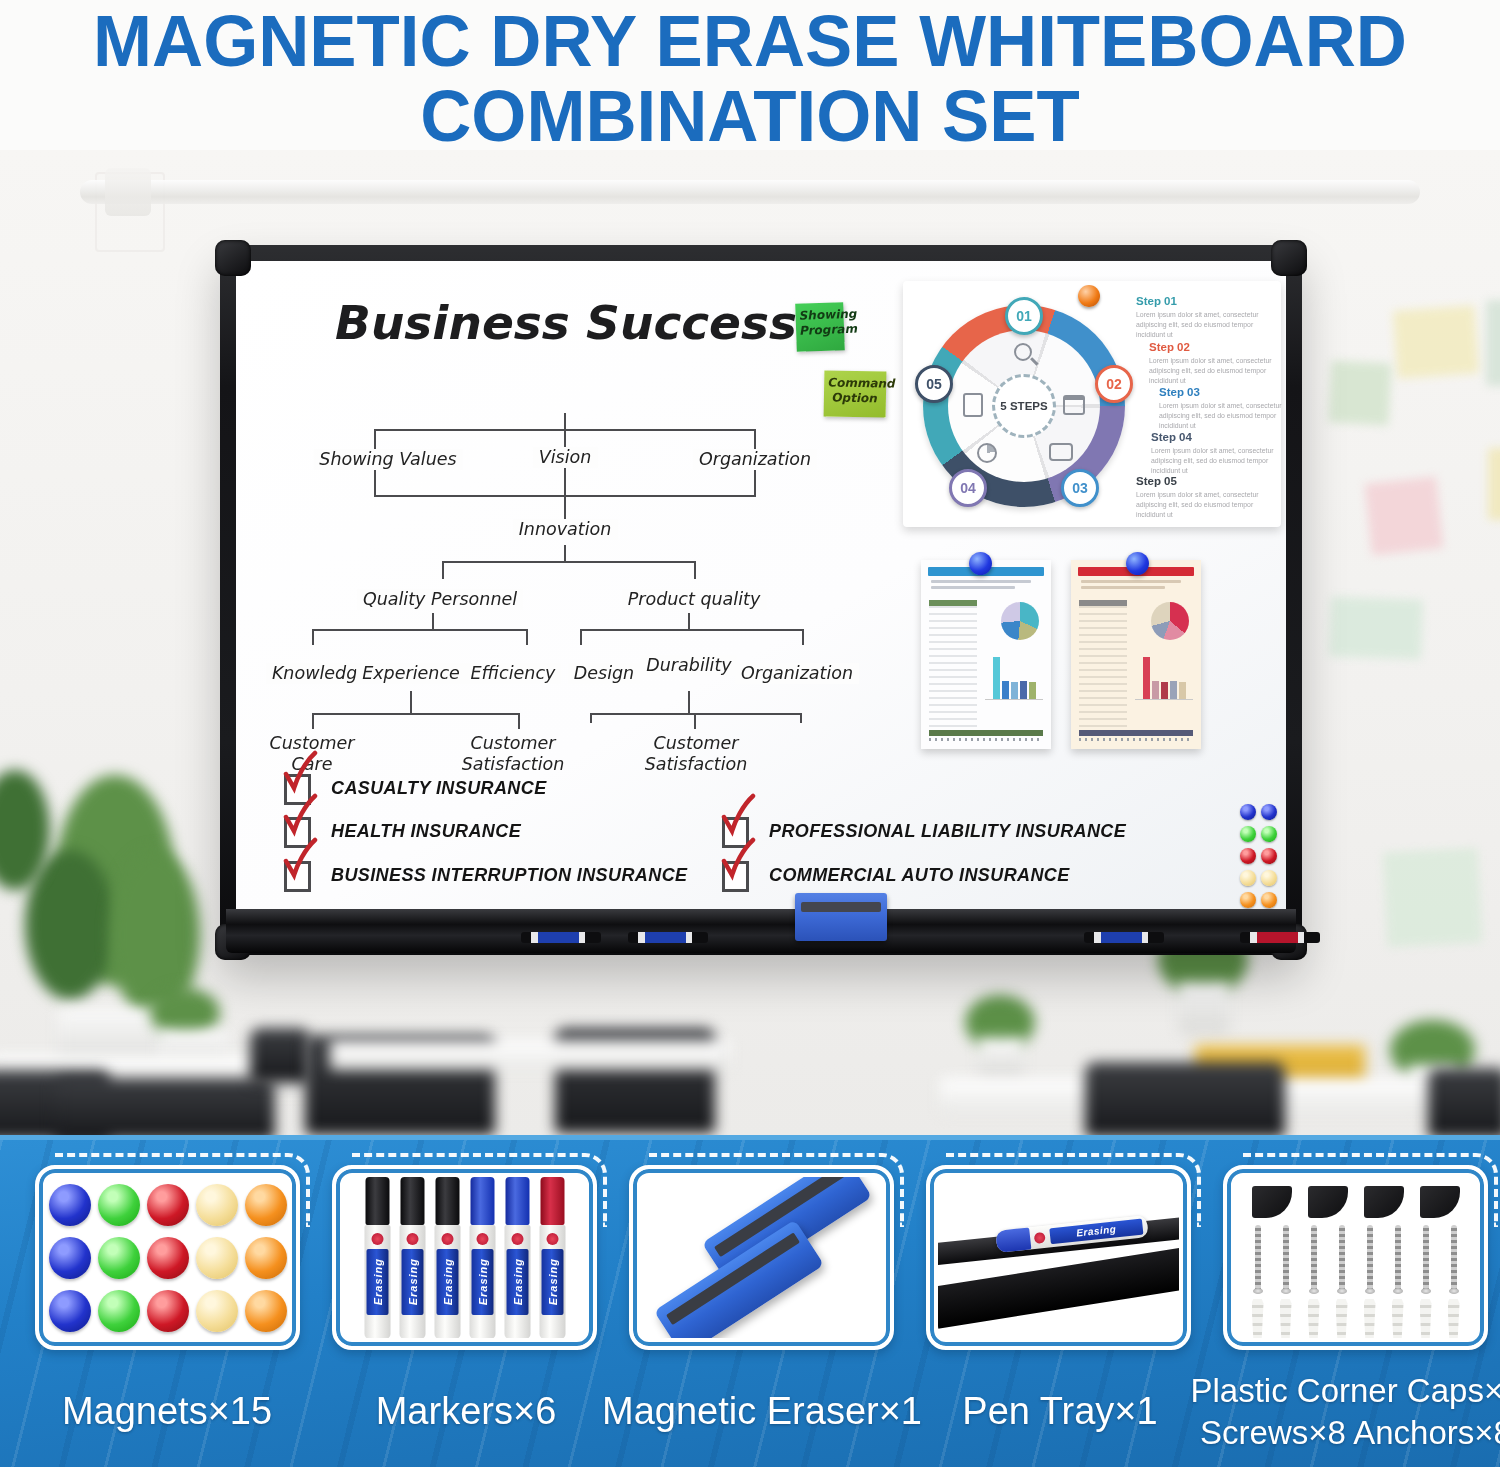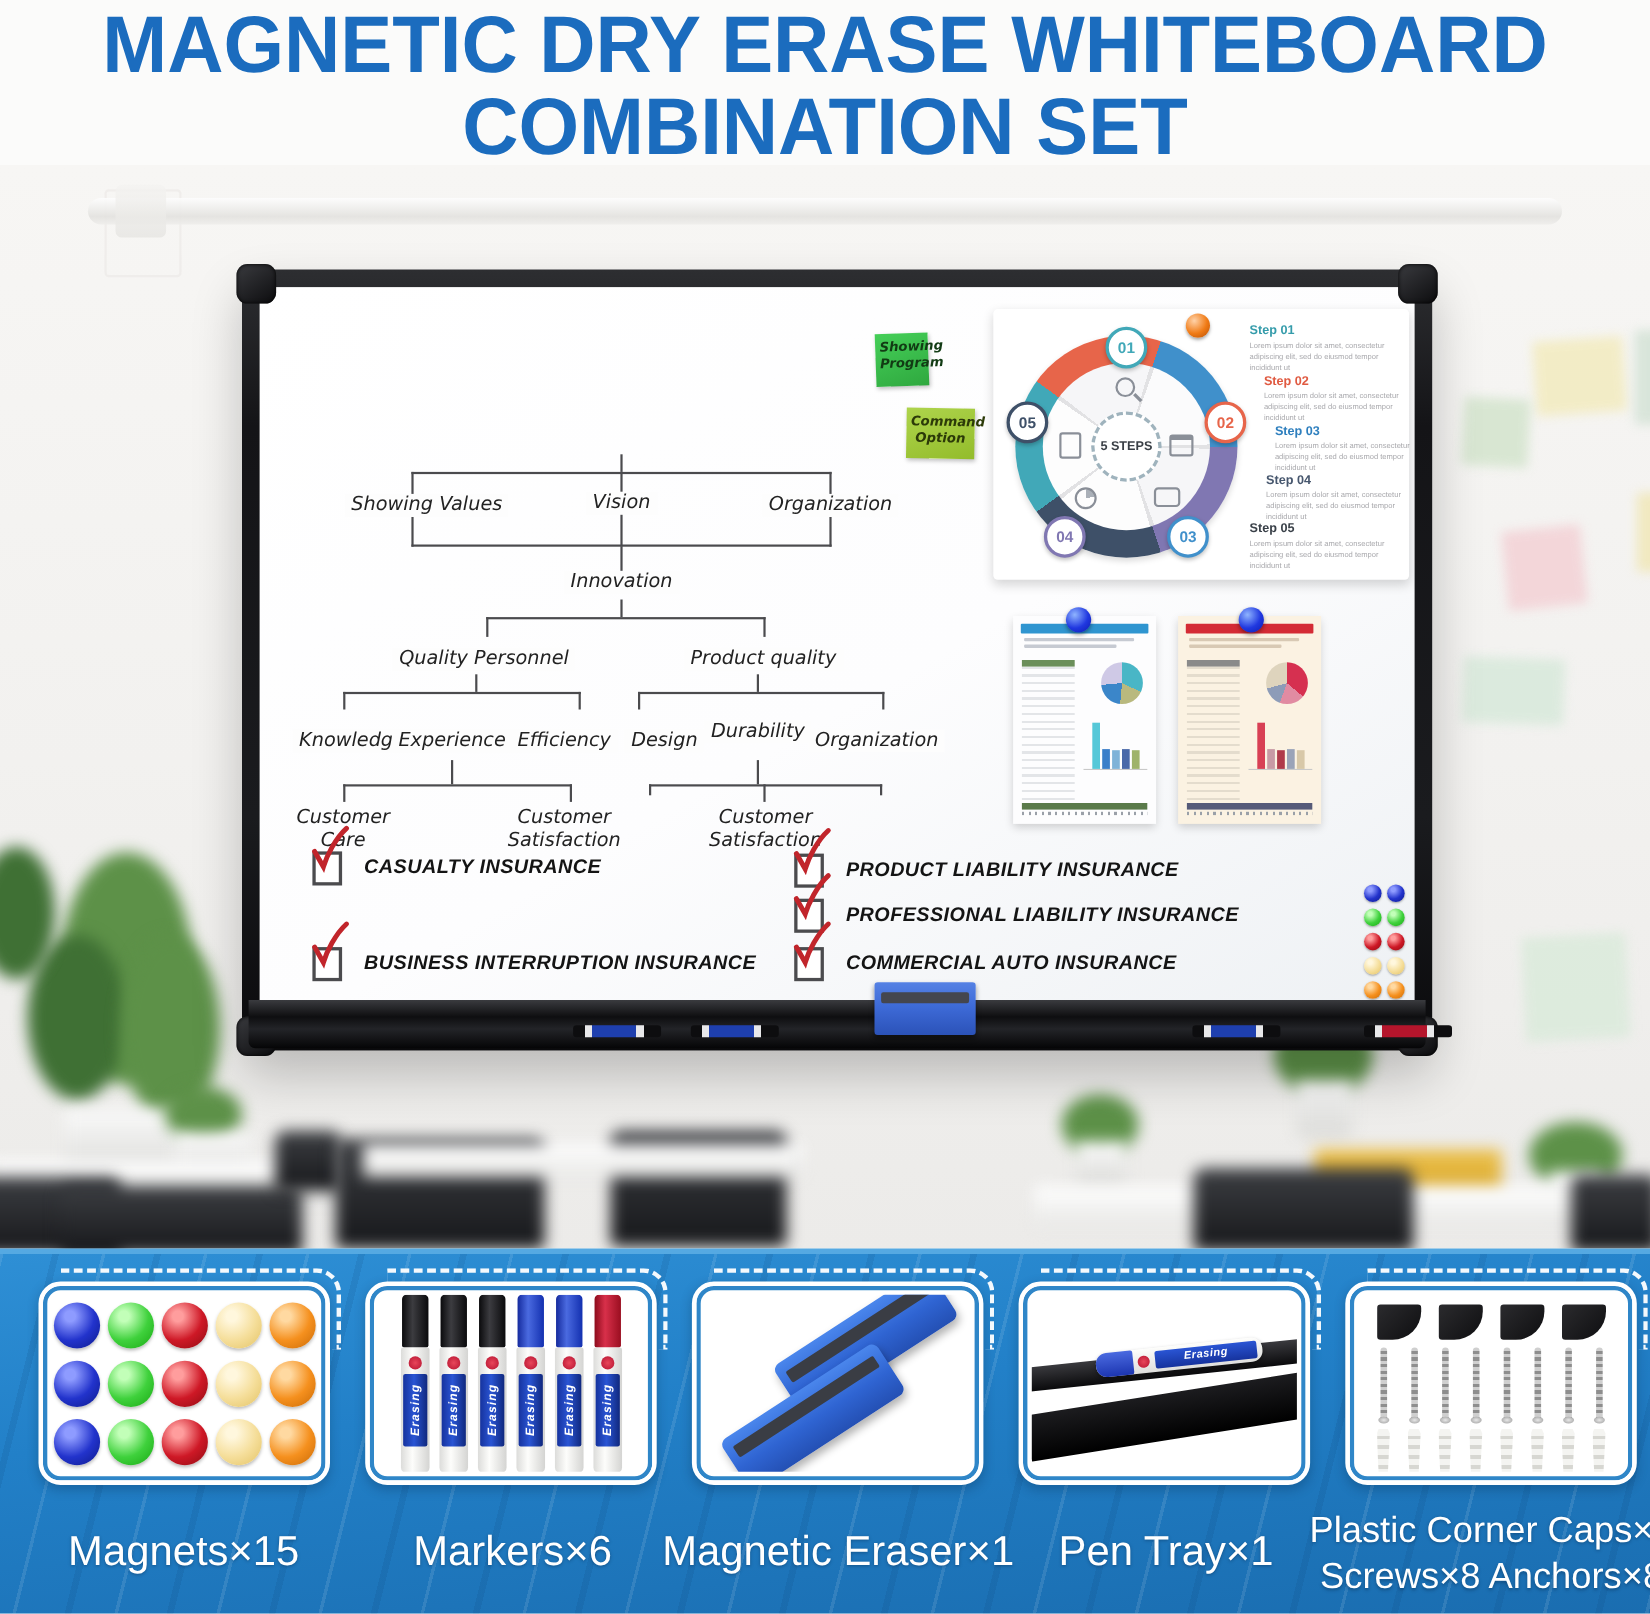--- a/index.html
+++ b/index.html
@@ -187,20 +187,21 @@
   <div class="bl pot" style="left:1408px;top:915px;width:50px;height:40px"></div>
   <div class="bl cabinet" style="left:1195px;top:895px;width:170px;height:42px"></div>
   <div class="bl table" style="left:940px;top:928px;width:570px;height:36px"></div>
   <div class="bl chair" style="left:1085px;top:912px;width:200px;height:75px"></div>
   <div class="bl chair" style="left:1428px;top:918px;width:80px;height:70px"></div>
 </div>
 
 <div class="whiteboard">
   <div class="wb-surface">
 
+    <div class="bst" style="left:330px;top:34px">Business Success</div>
 
     <i class="ln" style="left:328px;top:152px;width:2px;height:16px"></i>
     <i class="ln" style="left:138px;top:168px;width:382px;height:2px"></i>
     <i class="ln" style="left:138px;top:168px;width:2px;height:68px"></i>
     <i class="ln" style="left:518px;top:168px;width:2px;height:68px"></i>
     <i class="ln" style="left:328px;top:168px;width:2px;height:68px"></i>
     <i class="ln" style="left:138px;top:234px;width:382px;height:2px"></i>
     <i class="ln" style="left:328px;top:236px;width:2px;height:22px"></i>
     <i class="ln" style="left:328px;top:284px;width:2px;height:16px"></i>
     <i class="ln" style="left:206px;top:300px;width:254px;height:2px"></i>
@@ -331,33 +332,33 @@
     <div class="pinB" style="left:733px;top:291px"></div>
     <div class="pinB" style="left:890px;top:291px"></div>
 
     <div class="chk" style="left:48px;top:505px">
       <span class="bx"></span>
       <svg width="44" height="44" viewBox="0 0 44 44">
           <path d="M9 24 L17 38 C20 28 28 12 38 3" fill="none" stroke="#C1252B" stroke-width="4.5" stroke-linecap="round"></path>
         </svg>
       <span class="tx">CASUALTY INSURANCE</span>
     </div>
+    <div class="chk" style="left:48px;top:548px">
+      <span class="bx"></span>
+      <svg width="44" height="44" viewBox="0 0 44 44">
+          <path d="M9 24 L17 38 C20 28 28 12 38 3" fill="none" stroke="#C1252B" stroke-width="4.5" stroke-linecap="round"></path>
+        </svg>
+      <span class="tx">HEALTH INSURANCE</span>
+    </div>
     <div class="chk" style="left:48px;top:592px">
       <span class="bx"></span>
       <svg width="44" height="44" viewBox="0 0 44 44">
           <path d="M9 24 L17 38 C20 28 28 12 38 3" fill="none" stroke="#C1252B" stroke-width="4.5" stroke-linecap="round"></path>
         </svg>
       <span class="tx">BUSINESS INTERRUPTION INSURANCE</span>
-    </div>
-    <div class="chk" style="left:486px;top:507px">
-      <span class="bx"></span>
-      <svg width="44" height="44" viewBox="0 0 44 44">
-          <path d="M9 24 L17 38 C20 28 28 12 38 3" fill="none" stroke="#C1252B" stroke-width="4.5" stroke-linecap="round"></path>
-        </svg>
-      <span class="tx">PRODUCT LIABILITY INSURANCE</span>
     </div>
     <div class="chk" style="left:486px;top:548px">
       <span class="bx"></span>
       <svg width="44" height="44" viewBox="0 0 44 44">
           <path d="M9 24 L17 38 C20 28 28 12 38 3" fill="none" stroke="#C1252B" stroke-width="4.5" stroke-linecap="round"></path>
         </svg>
       <span class="tx">PROFESSIONAL LIABILITY INSURANCE</span>
     </div>
     <div class="chk" style="left:486px;top:592px">
       <span class="bx"></span>

